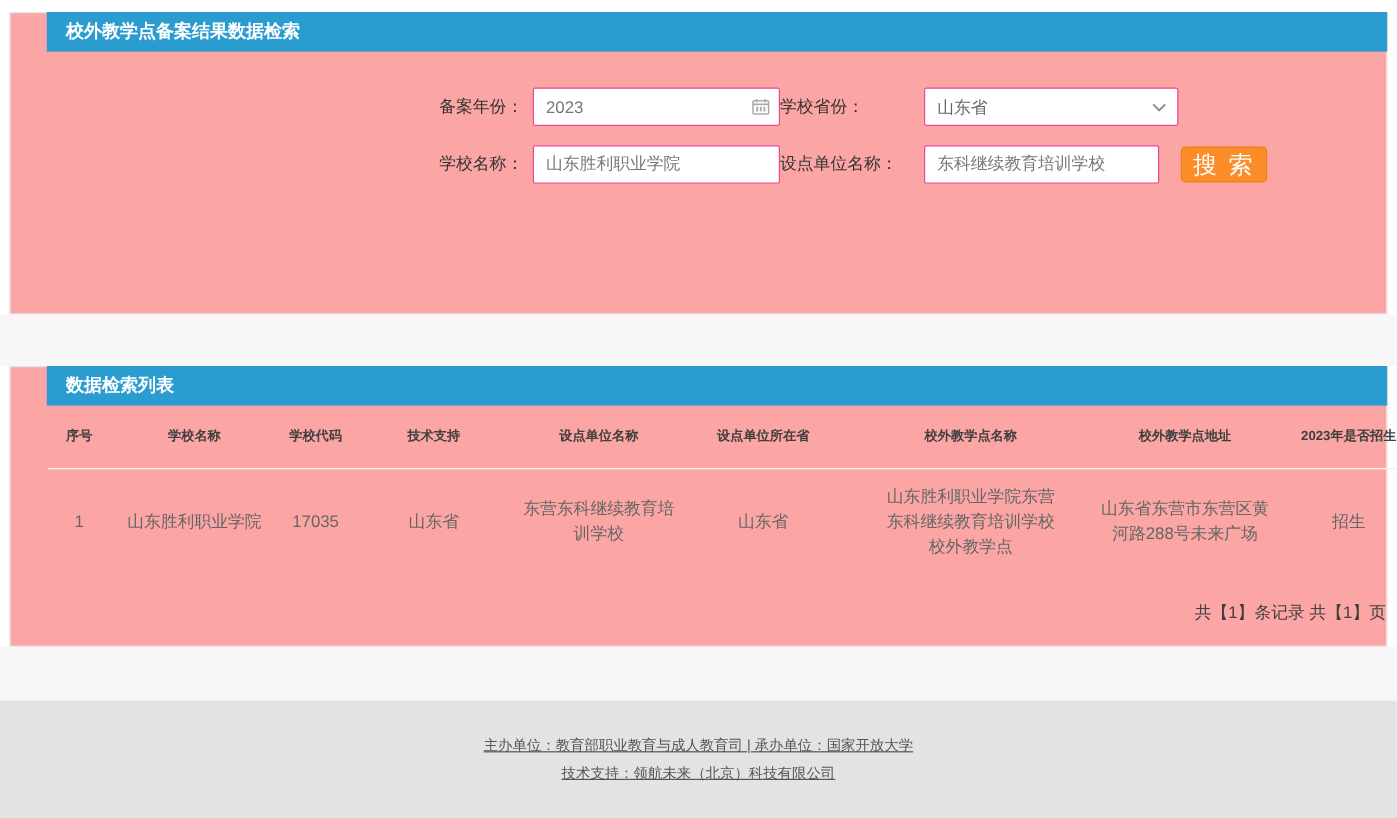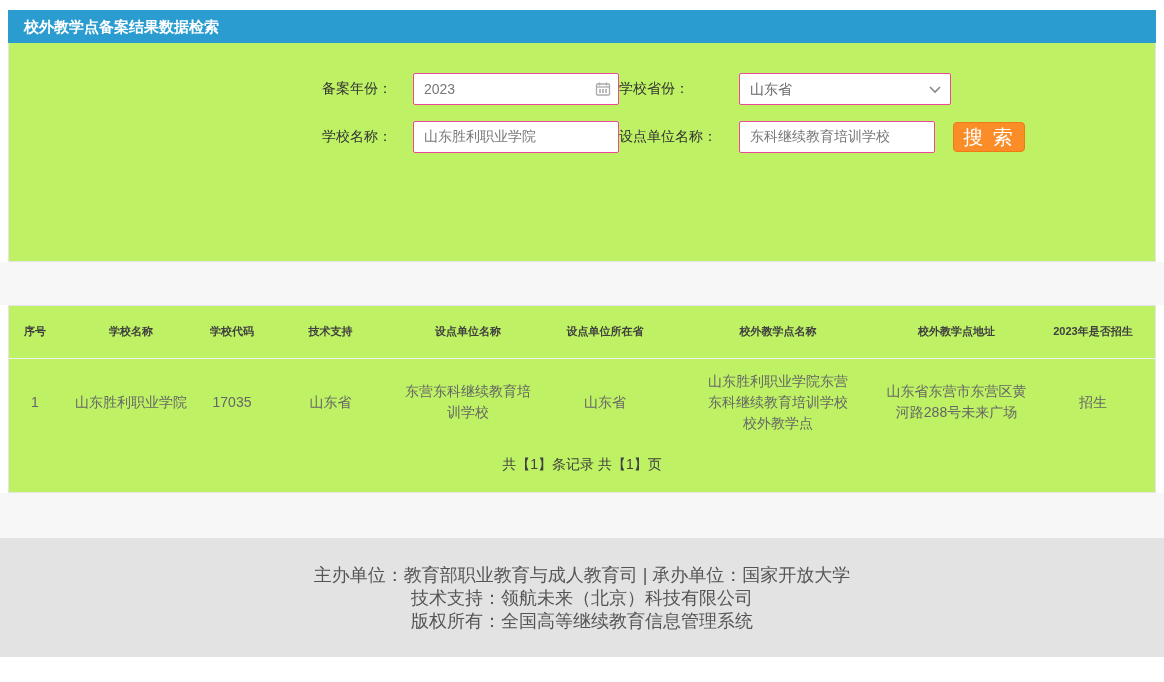--- a/index.html
+++ b/index.html
@@ -1,25 +1,25 @@
 <!DOCTYPE html>
 <html><head>
 <meta charset="utf-8">
 <style>
   * { margin:0; padding:0; box-sizing:border-box; }
   html,body { width:1164px; height:682px; background:#ffffff;
     font-family:"Liberation Sans","DejaVu Sans",sans-serif; font-size:14px; color:#333; }
-  .panel { margin:0 8px; background:#bef264; border:1px solid #e5e5e5; }
+  .panel { margin:0 8px; background:#fca5a5; border:1px solid #e5e5e5;padding-left:31px; }
   .panel-header { height:33px; line-height:33px; background:#2b9cd0; color:#fff;
     font-size:15px; font-weight:bold; padding-left:16px; margin:-1px -1px 0 -1px; }
   
   #search-panel { margin-top:10px; height:252px; }
   .form-row { display:flex; align-items:center; padding-left:300px; margin-top:30px; }
   .form-row + .form-row { margin-top:16px; }
-  .f-label { width:96px; text-align:center; margin-right:8px; color:#333; white-space:nowrap; }
+  .f-label { width:96px; text-align:right; margin-right:8px; color:#333; white-space:nowrap; }
   .f-label2 { width:112px; text-align:left; margin-right:8px; color:#333; white-space:nowrap; }
   .input-wrap { position:relative; width:206px; height:32px; }
   .input-wrap input, .select-wrap select {
     width:100%; height:32px; border:1px solid #ec4899; background:#fff; color:#777;
     font-size:14px; padding:0 28px 0 10px; outline:none; border-radius:2px;
     font-family:"Liberation Sans","DejaVu Sans",sans-serif; }
   .select-wrap { position:relative; width:212px; height:32px; }
   .select-wrap select { appearance:none; -webkit-appearance:none; color:#666; }
   .icon-right { position:absolute; right:8px; top:50%; transform:translateY(-50%);
     width:16px; height:16px; pointer-events:none; }
@@ -31,27 +31,27 @@
   .spacer1 { height:43px; background:#f7f7f7; }
   .spacer2 { height:45px; background:#f7f7f7; }
   
   #result-panel { padding-bottom:18px; }
   table { width:100%; border-collapse:collapse; table-layout:fixed; }
   th { font-weight:bold; color:#404040; height:52px; text-align:center;
     border-bottom:1px solid #f0f0f0; font-size:11px; }
   td { color:#666; text-align:center; vertical-align:middle; padding:12px 2px;
     line-height:21px; font-size:14px; }
   .wrap-narrow { display:inline-block; max-width:142px; text-align:center; }
-  .pagination { text-align:center; color:#404040; margin-top:10px; }
+  .pagination { text-align:right; color:#404040; margin-top:24px; }
   
   .c1{width:52px}.c2{width:140px}.c3{width:62px}.c4{width:135px}.c5{width:140px}
   .c6{width:134px}.c7{width:212px}.c8{width:145px}.c9{width:128px}
   
   footer { height:119px; background:#e3e3e3; text-align:center; padding-top:26px; }
-  footer p { color:#555; font-size:18px; line-height:23px; }
+  footer p { color:#555; font-size:12px; line-height:23px;text-decoration:underline; }
 </style>
 </head>
 <body>
 
 <div class="panel" id="search-panel">
   <div class="panel-header">校外教学点备案结果数据检索</div>
 
   <div class="form-row">
     <span class="f-label">备案年份：</span>
     <span class="input-wrap">
@@ -86,20 +86,21 @@
     <span class="input-wrap" style="width:196px">
       <input type="text" value="东科继续教育培训学校" style="">
     </span>
     <button class="search-btn">搜 索</button>
   </div>
 </div>
 
 <div class="spacer1"></div>
 
 <div class="panel" id="result-panel">
+  <div class="panel-header">数据检索列表</div>
 
   <table>
     <colgroup>
       <col class="c1">
         <col class="c2">
         <col class="c3">
         <col class="c4">
         <col class="c5">
       <col class="c6">
         <col class="c7">
@@ -135,14 +136,13 @@
   </table>
 
   <div class="pagination">共【1】条记录 共【1】页</div>
 </div>
 
 <div class="spacer2"></div>
 
 <footer>
   <p>主办单位：教育部职业教育与成人教育司 | 承办单位：国家开放大学</p>
   <p>技术支持：领航未来（北京）科技有限公司</p>
-  <p>版权所有：全国高等继续教育信息管理系统</p>
 </footer>
 
 </body></html>

